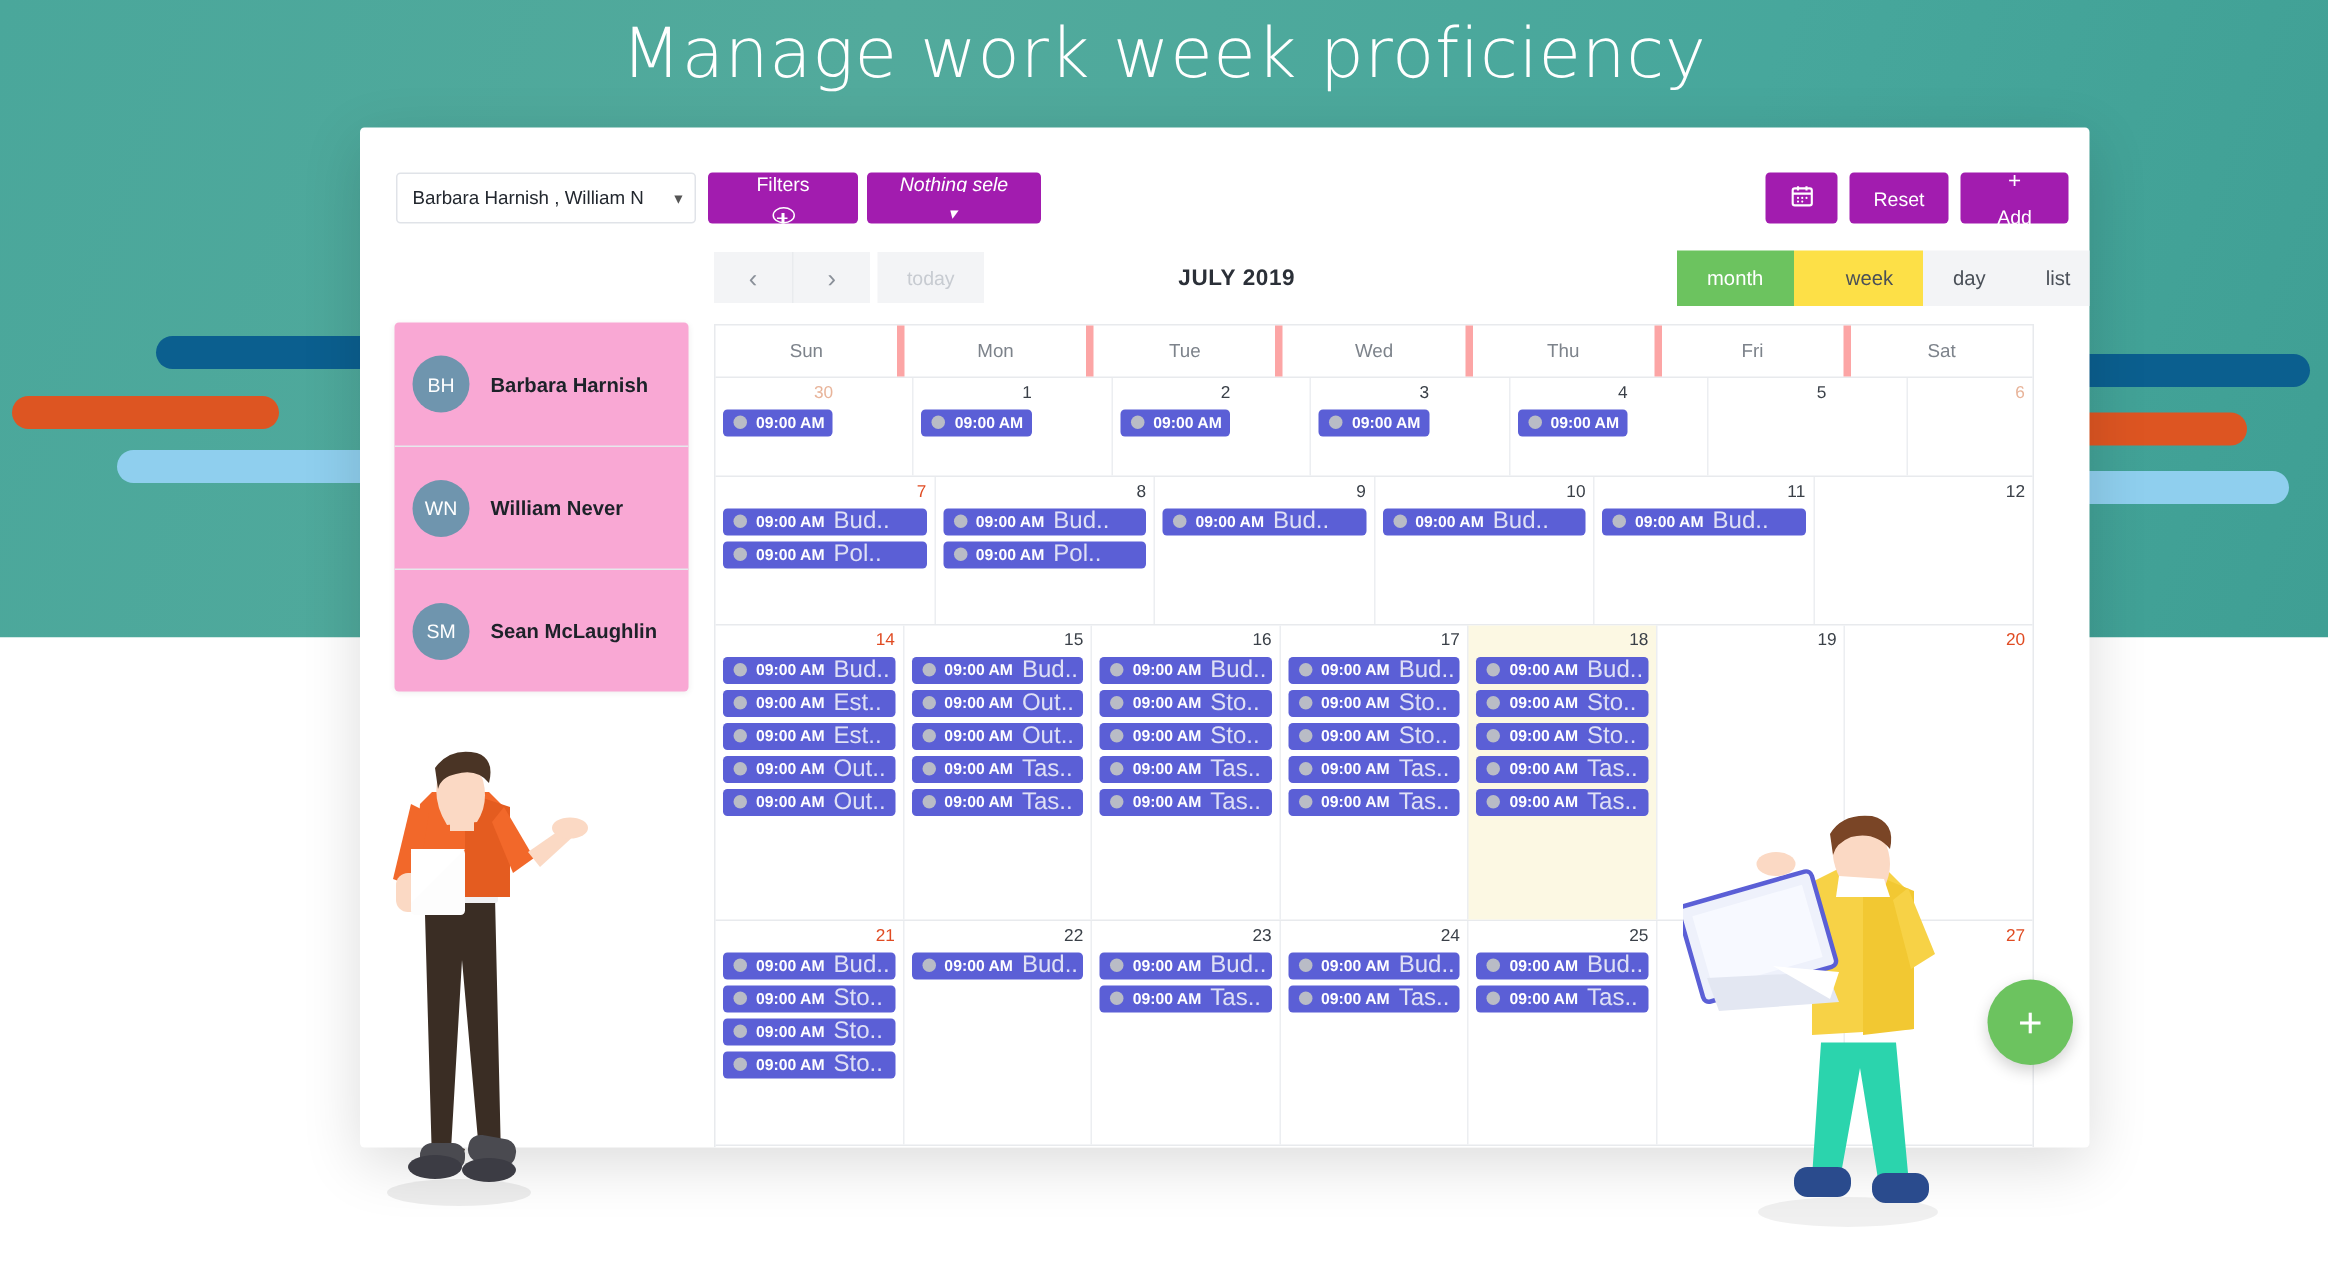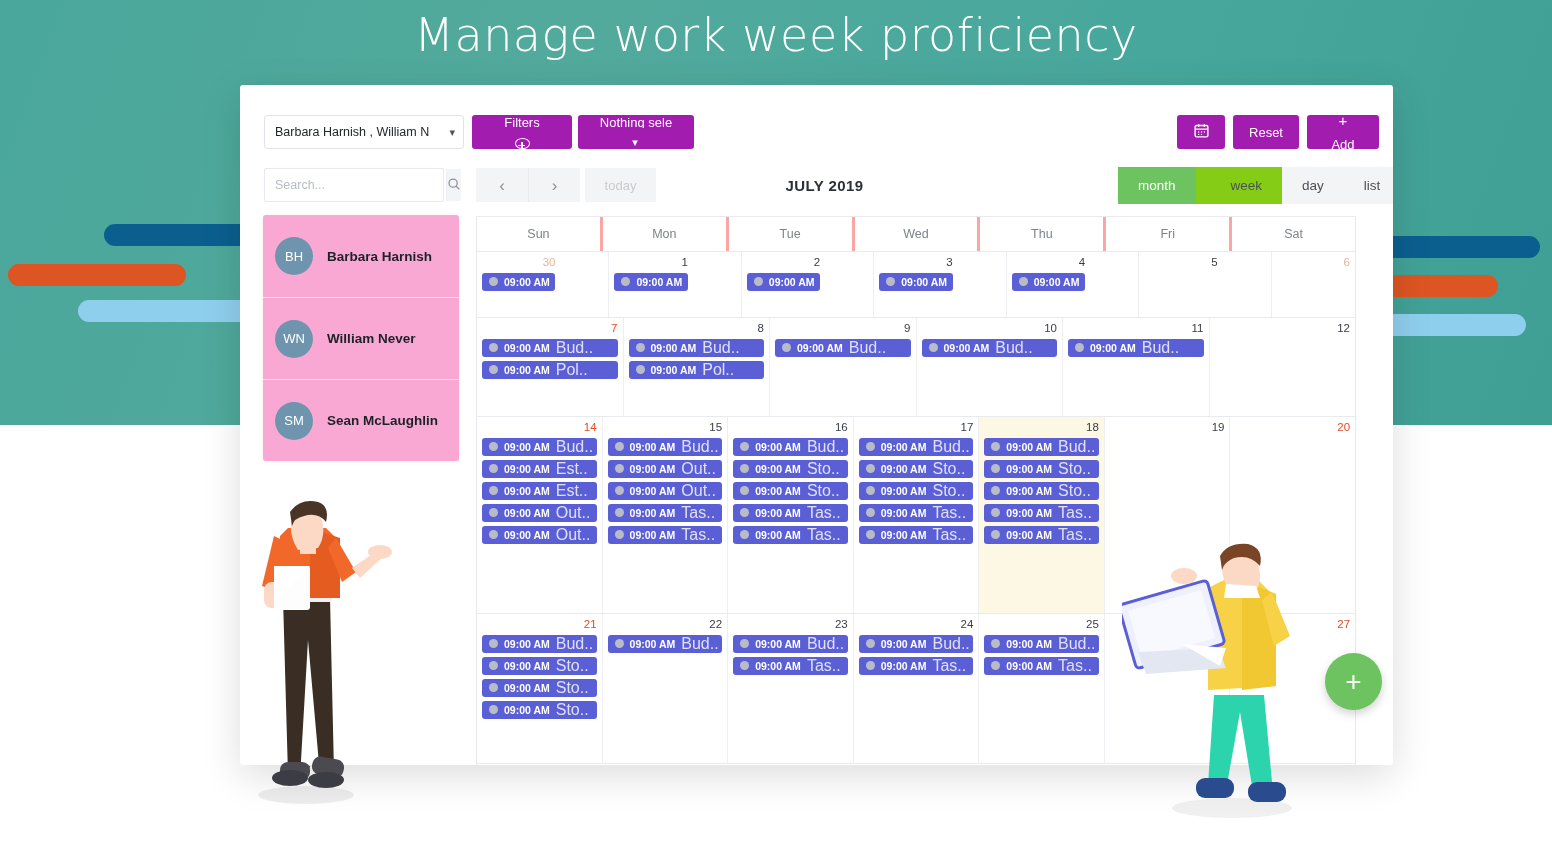--- a/index.html
+++ b/index.html
@@ -67,21 +67,21 @@
   .btn-filters { left: 232px; top: 30px; width: 100px; }
   .plus-circle {
     width: 15px; height: 15px; border-radius: 50%;
     border: 1.6px solid #fff; position: relative; display: inline-block;
   }
   .plus-circle::before, .plus-circle::after {
     content: ""; position: absolute; background: #fff;
   }
   .plus-circle::before { left: 2.5px; top: 5.7px; width: 7px; height: 1.6px; }
   .plus-circle::after  { top: 2.5px; left: 5.7px; height: 7px; width: 1.6px; }
-  .btn-nothing { left: 338px; top: 30px; width: 116px; }
+  .btn-nothing { left: 338px; top: 30px; width: 116px; font-style: italic; }
   .btn-nothing .lbl { overflow: hidden; white-space: nowrap; }
   .btn-nothing .chev { font-size: 11px; margin-left: -2px; }
 
   .btn-cal  { position: absolute; left: 937px; top: 30px; width: 48px; height: 34px; }
   .btn-reset{ position: absolute; left: 993px; top: 30px; width: 66px; height: 34px; }
   .btn-add  { position: absolute; left: 1067px; top: 30px; width: 72px; height: 34px; }
   .cal-glyph { font-size: 16px; line-height: 1; }
 
   
   .search-wrap {
@@ -118,21 +118,21 @@
     font-size: 15px; font-weight: bold; color: #2b3038; letter-spacing: 0.4px; padding-left: 16px;
   }
   .view-group { position: absolute; left: 878px; top: 82px; display: flex; }
   .view-btn {
     height: 37px; padding: 0 20px; border: 0; cursor: pointer;
     background: #f3f4f6; color: #4a5058; font-size: 13.5px;
     font-family: "Liberation Sans", sans-serif;
     display: flex; align-items: center; justify-content: center;
   }
   .view-btn.active { background: #6cc35f; color: #fff; }
-  .view-btn.alt { background: #84cc16; padding-left: 35px; }
+  .view-btn.alt { background: #fde047; padding-left: 35px; }
 
   
   .people {
     position: absolute; left: 23px; top: 130px; width: 196px;
     background: #f9a8d4; border-radius: 3px;
     box-shadow: 0 1px 4px rgba(0,0,0,0.07);
     overflow: hidden;
   }
   .person {
     height: 82px; display: flex; align-items: center; padding: 0 12px;
@@ -152,21 +152,21 @@
     position: absolute; left: 236px; top: 131px;
     width: 880px; height: 549px;
     border: 1px solid #e8eaed; border-bottom: 0;
     background: #fff;
   }
   .cal-head { display: flex; height: 35px; border-bottom: 1px solid #e8eaed; }
   .cal-head .dow {
     flex: 1; display: flex; align-items: center; justify-content: center;
     font-size: 12.5px; color: #7d838b;
   }
-  .cal-head .dow + .dow { border-left: 3px solid #fca5a5; }
+  .cal-head .dow + .dow { border-left: 5px solid #fca5a5; }
   .week { display: flex; border-bottom: 1px solid #e8eaed; }
   .week.w1 { height: 66px; gap: 48px; }
   .week.w2 { height: 99px; }
   .week.w3 { height: 197px; }
   .week.w4 { height: 150px; }
   .day-cell {
     flex: 1; position: relative; padding: 4px 5px 0 5px; min-width: 0;
     overflow: hidden;
   }
   .day-cell + .day-cell { border-left: 1px solid #eceef1; }
@@ -258,31 +258,20 @@
     <button class="btn-blue btn-reset">
       <span>Reset</span>
     </button>
 
     <button class="btn-blue btn-add">
       <span style="font-size:15px;font-weight:300;">+</span>
       <span>Add</span>
     </button>
   </div>
 
-  <div class="search-wrap">
-    <input class="search-input" type="text" placeholder="Search..." style="">
-    <button class="search-btn">
-      <span>
-        <svg width="14" height="14" viewBox="0 0 24 24" fill="none" stroke="currentColor" stroke-width="2.2">
-          <circle cx="10.5" cy="10.5" r="7"></circle>
-            <line x1="15.8" y1="15.8" x2="21" y2="21"></line>
-        </svg>
-      </span>
-    </button>
-  </div>
 
   <div class="nav-group">
     <button class="nav-btn">‹</button>
     <button class="nav-btn">›</button>
   </div>
   <button class="btn-today">today</button>
 
   <div class="cal-title">JULY 2019</div>
 
   <div class="view-group" id="view-group">

